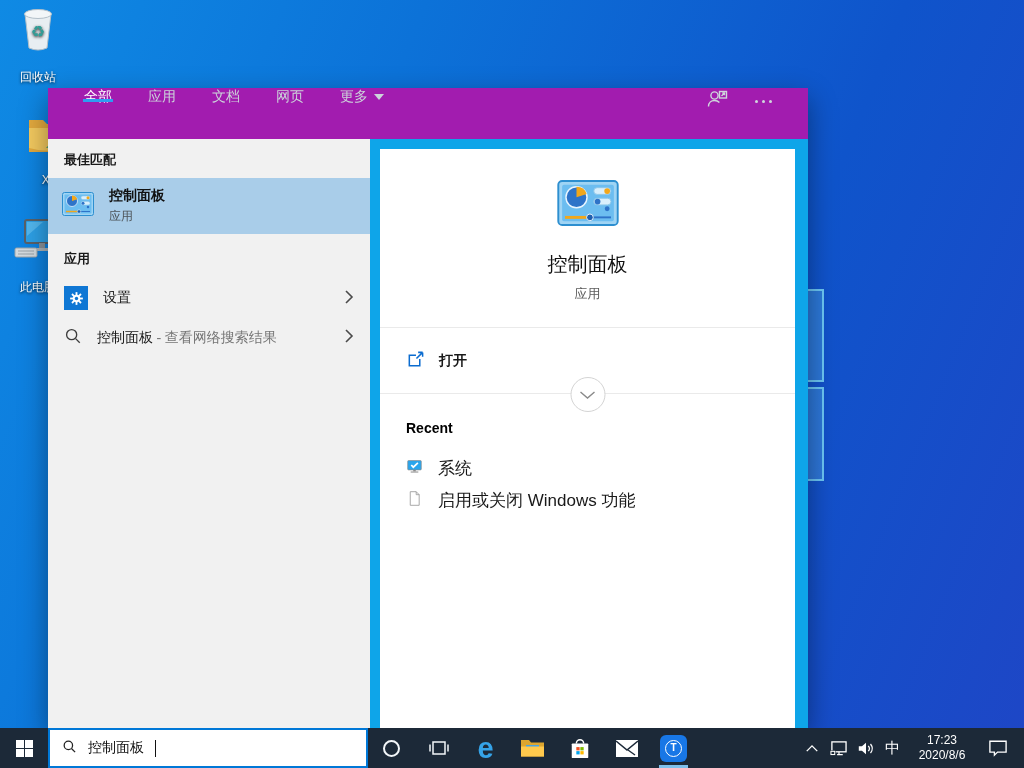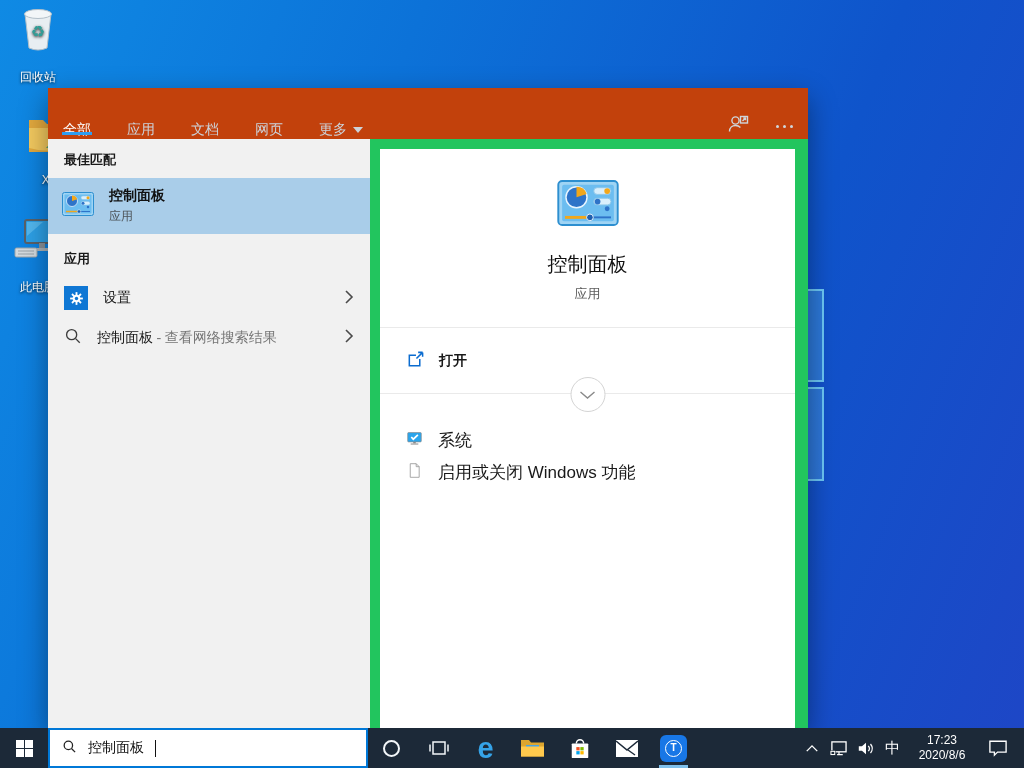--- a/index.html
+++ b/index.html
@@ -15,35 +15,35 @@
   .pane-bottom { left:801px; top:387px; width:23px; height:94px; }
 
   .desk-icon { position:absolute; width:76px; text-align:center; z-index:3;
     color:#fff; font-size:12px; text-shadow:0 1px 3px rgba(0,0,0,.85); }
   .desk-icon .glyph { display:flex; justify-content:center; }
   .desk-icon .lbl { margin-top:17px; display:block; }
 
   
   .panel { position:absolute; left:48px; top:88px; width:760px; height:640px;
     z-index:10; box-shadow:0 10px 26px rgba(0,0,0,.4); }
-  .panel-header { height:51px; background:#c2410c; display:flex;
-    align-items:flex-end; padding:0 15px; }
+  .panel-header { height:51px; background:#a21caf; display:flex;
+    align-items:flex-start; padding:0 36px; }
   .tabs { display:flex; gap:36px; }
   .tab { position:relative; display:flex; align-items:center; gap:6px;
     color:#ccd3da; font-size:14px; cursor:default; }
   .tab.selected { color:#fff; }
   .tab.selected::after { content:""; position:absolute; left:-1px; right:-1px;
     bottom:4px; height:3px; background:#2e9df1; }
   .tab .dd-caret { width:0; height:0; border-left:5px solid transparent;
     border-right:5px solid transparent; border-top:6px solid #ccd3da; }
   .header-right { margin-left:auto; display:flex; align-items:center; gap:26px; }
   .dots { display:flex; gap:4px; align-items:center; }
   .dots i { width:3px; height:3px; border-radius:50%; background:#cfd6dc; }
 
-  .panel-body { display:flex; height:589px; background:#22c55e; }
+  .panel-body { display:flex; height:589px; background:#0ea5e9; }
 
   
   .left-pane { width:322px; background:#f1f1f1; }
   .sec-label { font-size:13px; font-weight:bold; color:#191919;
     padding:12px 16px 9px; }
   .bm-row { height:56px; background:#a9cde9; display:flex; align-items:center;
     padding:0 14px; gap:15px; }
   .bm-text .t { font-size:14px; font-weight:bold; color:#111; }
   .bm-text .s { font-size:12px; color:#4d5358; margin-top:3px; }
   .lp-row { display:flex; align-items:center; padding:0 16px; gap:15px;
@@ -298,20 +298,21 @@
           <span>打开</span>
         </div>
 
         <div class="expander">
           <svg width="18" height="10" viewBox="0 0 18 10" fill="none" stroke="#8a8a8a" stroke-width="1.4">
             <polyline points="2,2 9,8 16,2"></polyline>
           </svg>
         </div>
 
         <div class="recent">
+          <div class="recent-h">Recent</div>
 
           <div class="recent-item">
             <span>
               <svg width="17" height="17" viewBox="0 0 20 20">
                 <rect x="2" y="3" width="16" height="11" rx="1" fill="#2aa5ec" stroke="#8a8a8a" stroke-width=".8"></rect>
                 <path d="M6.2 8.2 l2.4 2.6 L14 5.8" stroke="#fff" stroke-width="2" fill="none"></path>
                 <rect x="8.5" y="14" width="3" height="1.8" fill="#8a8a8a"></rect>
                 <rect x="5.5" y="15.8" width="9" height="1.4" fill="#9a9a9a"></rect>
               </svg>
             </span>

